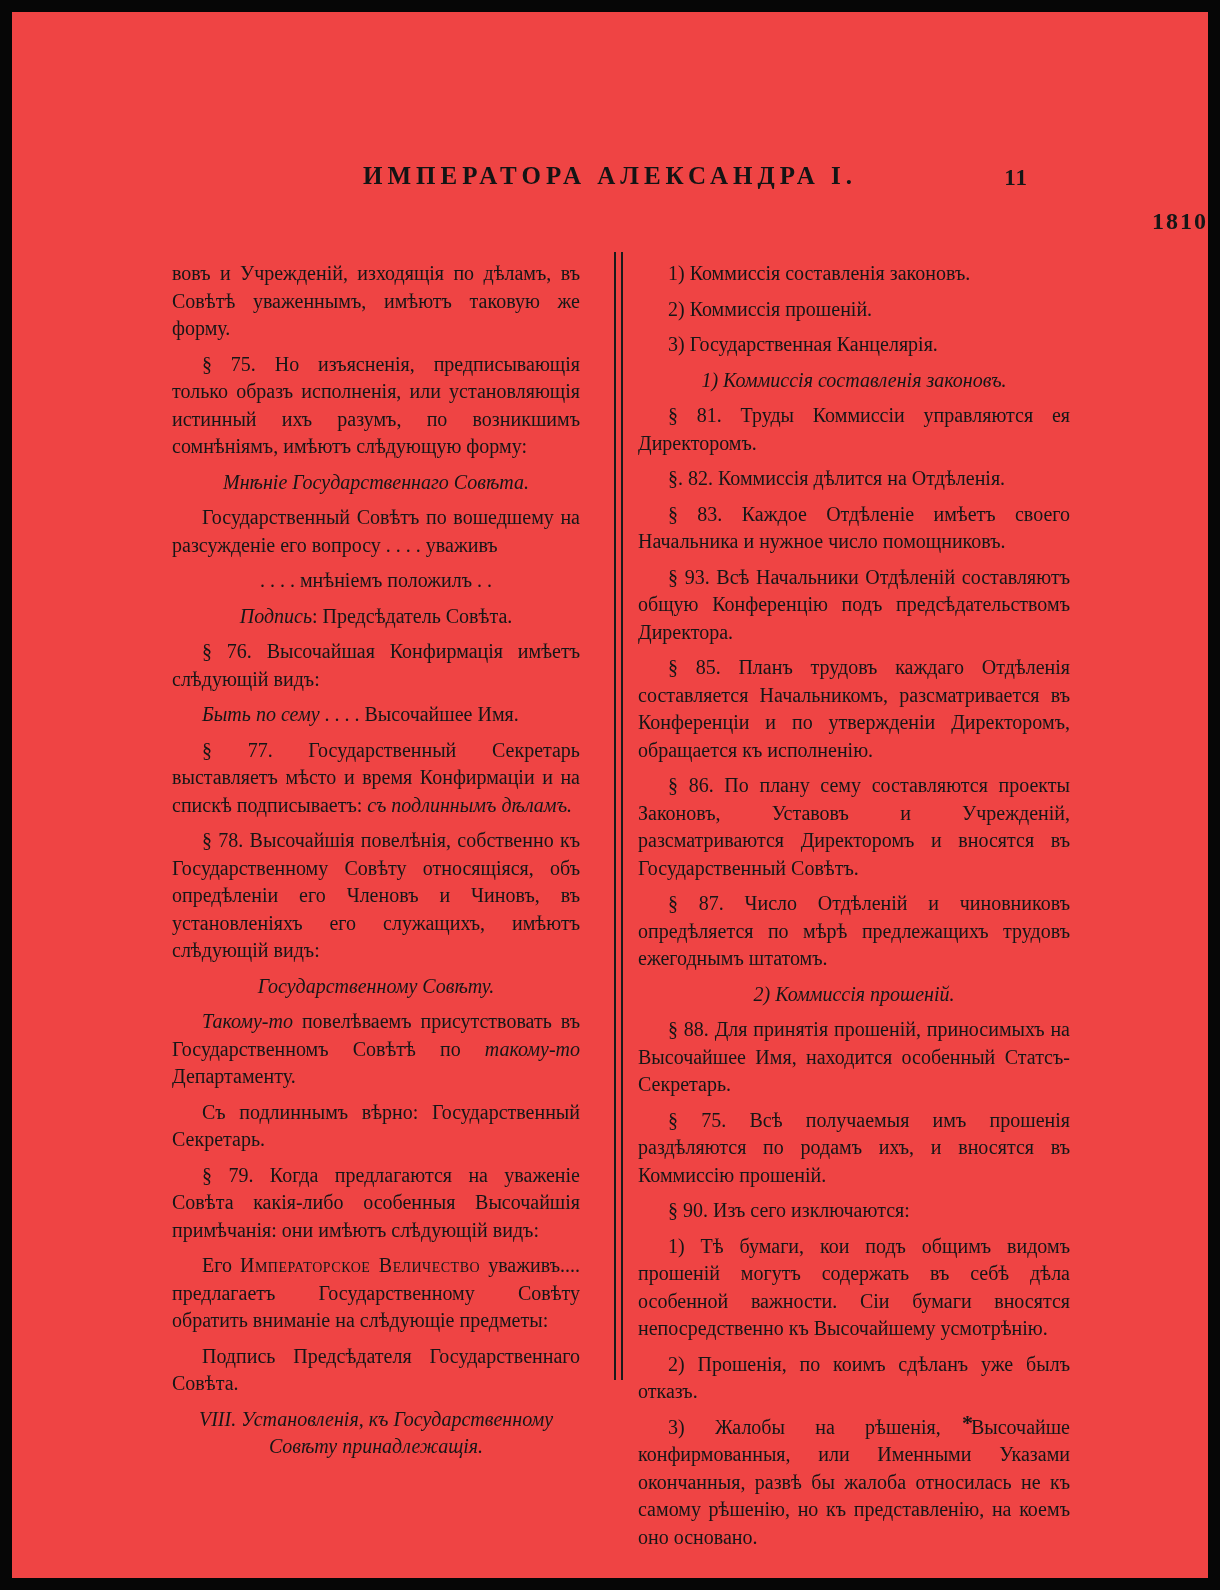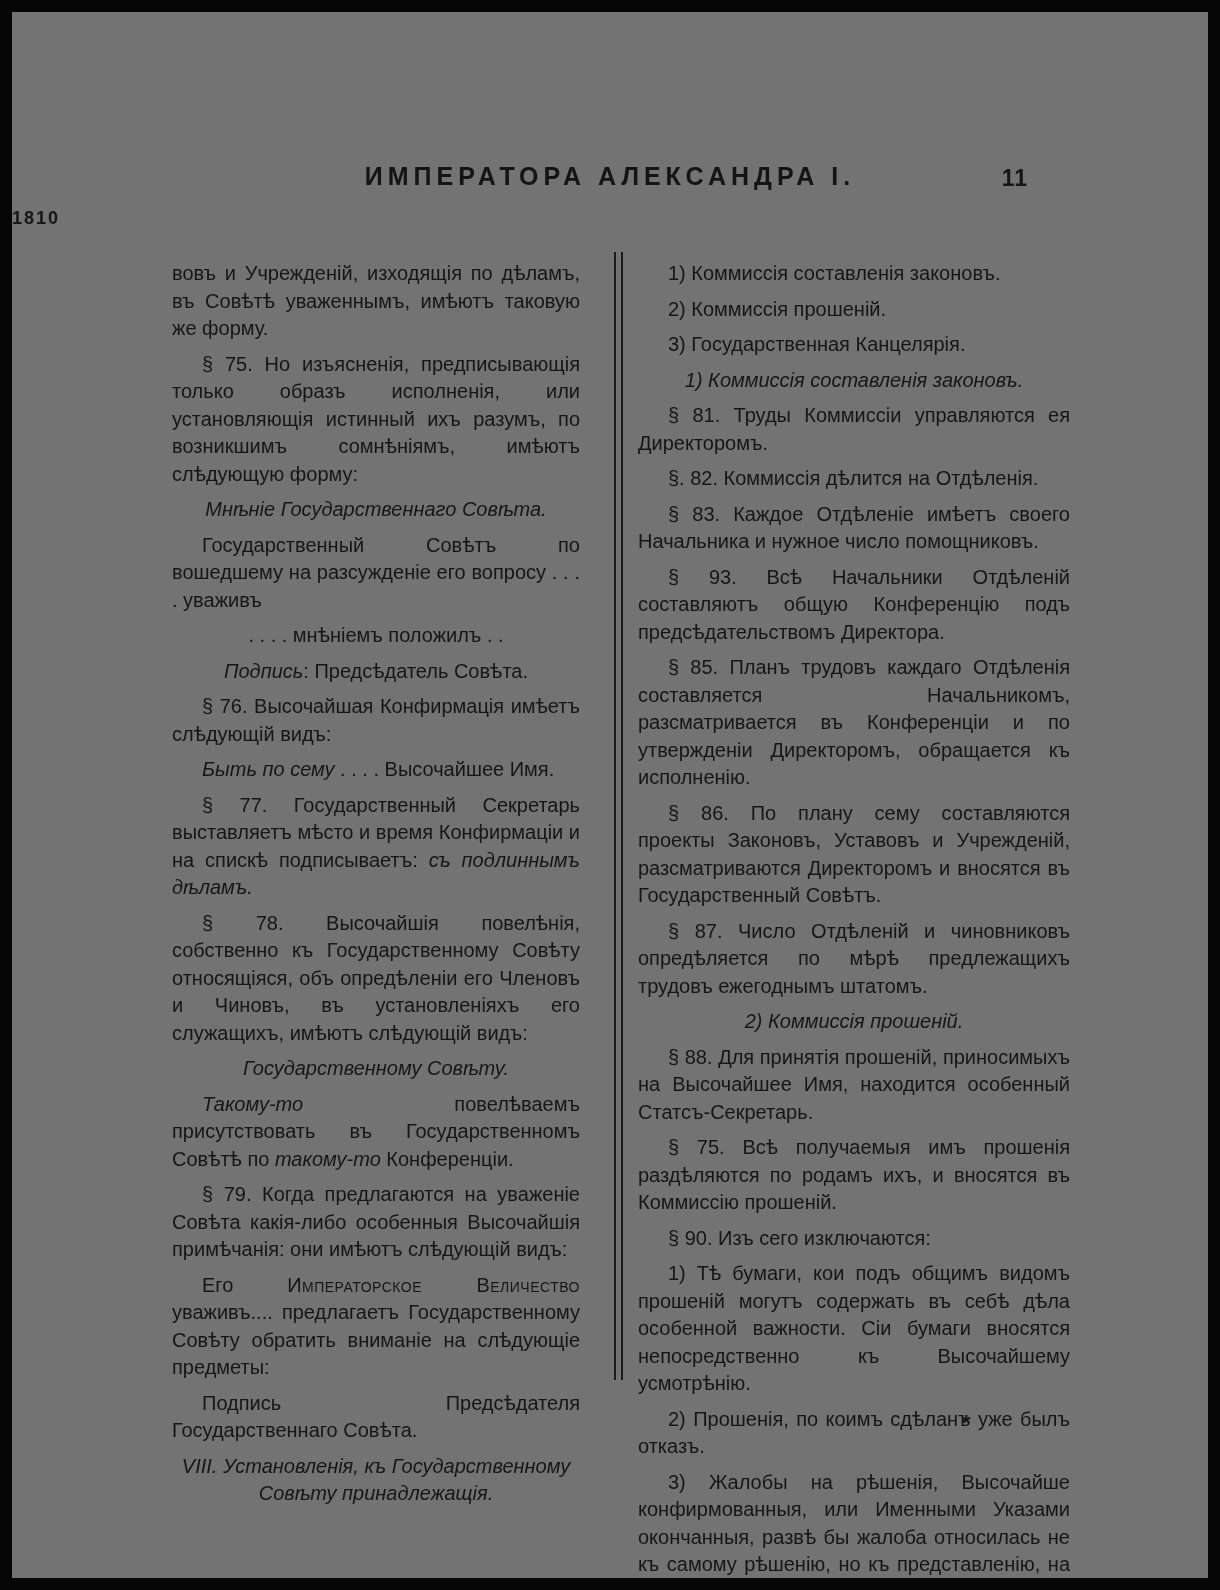--- a/index.html
+++ b/index.html
@@ -1,38 +1,38 @@
 <!DOCTYPE html>
 <html><head>
 <meta charset="utf-8">
 <style>
   html,body { margin:0; padding:0; background:#2a2a2a; }
   .page {
     position:relative;
     width:1220px; height:1590px;
     box-sizing:border-box;
     border:12px solid #060606;
-    background:#737373;
-    font-family:Liberation Sans, sans-serif;
+    background:#ef4444;
+    font-family:Liberation Serif, serif;
     color:#161616;
     overflow:hidden;
   }
   .header-row { position:absolute; top:150px; left:0; width:100%; text-align:center; }
   .header-title {
     display:inline-block;
     font-size:25px; font-weight:bold; letter-spacing:5px;
     color:#141414;
   }
   .page-number {
     position:absolute; top:153px; right:180px;
     font-size:23px; font-weight:bold; letter-spacing:1px;
   }
   .year {
     position:absolute; top:196px; left:0; width:100%;
-    text-align:left; font-size:18px; font-weight:bold; letter-spacing:2px;
+    text-align:right; font-size:24px; font-weight:bold; letter-spacing:2px;
   }
   .content {
     position:absolute; top:240px; left:152px; width:914px;
     display:flex; justify-content:space-between;
   }
   .col { font-size:20px; line-height:27.5px; }
   .col-left  { width:424px; }
   .col-right { width:448px; }
   .divider {
     position:absolute; top:0; left:450px; height:1128px; width:5px;
@@ -64,21 +64,22 @@
         <p class="para ind"><span>§ 75. Но изъясненія, предписывающія только образъ исполненія, или установляющія истинный ихъ разумъ, по возникшимъ сомнѣніямъ, имѣютъ слѣдующую форму:</span></p>
         <p class="para ctr"><span class="it">Мнѣніе Государственнаго Совѣта.</span></p>
         <p class="para ind"><span>Государственный Совѣтъ по вошедшему на разсужденіе его вопросу . . . . уваживъ</span></p>
         <p class="para ctr"><span>. . . . мнѣніемъ положилъ . .</span></p>
         <p class="para ctr"><span class="it">Подпись</span><span>: Предсѣдатель Совѣта.</span></p>
         <p class="para ind"><span>§ 76. Высочайшая Конфирмація имѣетъ слѣдующій видъ:</span></p>
         <p class="para ind"><span class="it">Быть по сему</span><span> . . . . Высочайшее Имя.</span></p>
         <p class="para ind"><span>§ 77. Государственный Секретарь выставляетъ мѣсто и время Конфирмаціи и на спискѣ подписываетъ: </span><span class="it">съ подлиннымъ дѣламъ.</span></p>
         <p class="para ind"><span>§ 78. Высочайшія повелѣнія, собственно къ Государственному Совѣту относящіяся, объ опредѣленіи его Членовъ и Чиновъ, въ установленіяхъ его служащихъ, имѣютъ слѣдующій видъ:</span></p>
         <p class="para ctr"><span class="it">Государственному Совѣту.</span></p>
-        <p class="para ind"><span class="it">Такому-то</span><span> повелѣваемъ присутствовать въ Государственномъ Совѣтѣ по </span><span class="it">такому-то</span><span> Конференціи.</span></p>
+        <p class="para ind"><span class="it">Такому-то</span><span> повелѣваемъ присутствовать въ Государственномъ Совѣтѣ по </span><span class="it">такому-то</span><span> Департаменту.</span></p>
+        <p class="para ind"><span>Съ подлиннымъ вѣрно: Государственный Секретарь.</span></p>
         <p class="para ind"><span>§ 79. Когда предлагаются на уваженіе Совѣта какія-либо особенныя Высочайшія примѣчанія: они имѣютъ слѣдующій видъ:</span></p>
         <p class="para ind"><span>Его </span><span class="sc">Императорское Величество</span><span> уваживъ.... предлагаетъ Государственному Совѣту обратить вниманіе на слѣдующіе предметы:</span></p>
         <p class="para ind"><span>Подпись Предсѣдателя Государственнаго Совѣта.</span></p>
         <p class="para ctr"><span class="it">VIII. Установленія, къ Государственному Совѣту принадлежащія.</span></p>
       </div>
     <div class="divider"></div>
     <div class="col col-right">
         <p class="para ind"><span>1) Коммиссія составленія законовъ.</span></p>
         <p class="para ind"><span>2) Коммиссія прошеній.</span></p>
         <p class="para ind"><span>3) Государственная Канцелярія.</span></p>

